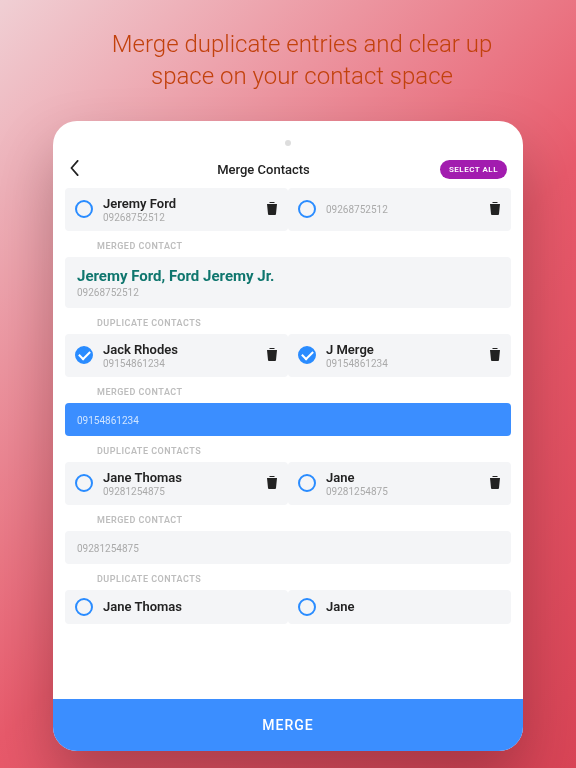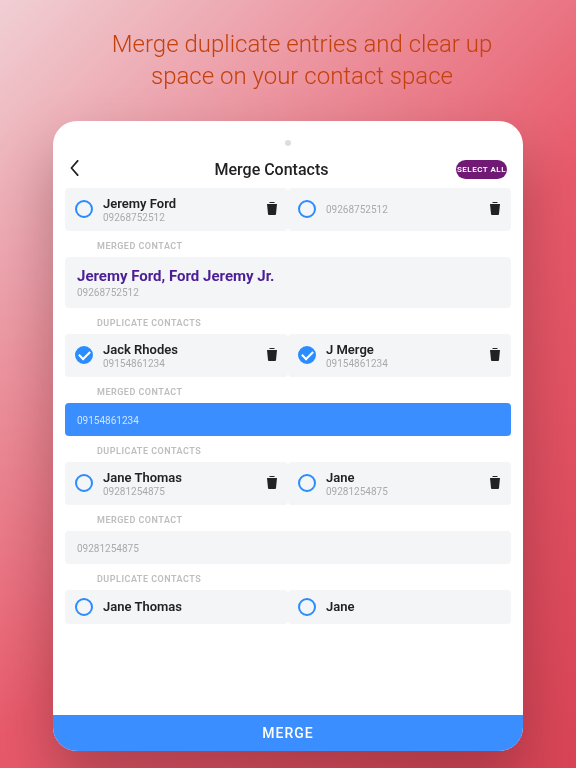--- a/index.html
+++ b/index.html
@@ -4,45 +4,45 @@
   <style>
     * { margin:0; padding:0; box-sizing:border-box; font-family: -apple-system, BlinkMacSystemFont, "Segoe UI", Roboto, Helvetica, Arial, sans-serif; }
     body { width:576px; height:768px; background:linear-gradient(135deg, #f0cfd4 0%, #e85a6b 55%, #d94456 100%); overflow:hidden; }
     .headline { text-align:center; color:#c2410c; font-size:24px; font-weight:300; line-height:1.35; margin-top:28px;margin-left:28px; }
     .device { position:relative; width:470px; height:630px; margin:28px auto 0 auto; background:#fff; border-radius:24px; box-shadow:0 30px 60px rgba(0,0,0,.25); overflow:hidden; }
     .homebar { text-align:center; padding-top:10px; }
     .homebar span { display:inline-block; width:6px; height:6px; border-radius:50%; background:#ddd; }
     .navbar { display:flex; align-items:center; justify-content:space-between; padding:10px 16px 8px 16px; }
     .back { font-size:16px; color:#222; width:18px; }
     .back svg { width:12px; height:16px; }
-    .title { font-size:16px; font-weight:500; color:#222; }
-    .selectall { background:#701a75; color:#fff; font-size:8px; font-weight:600; letter-spacing:.5px; padding:5px 1px; border-radius:12px; border:none; }
+    .title { font-size:13px; font-weight:500; color:#222; }
+    .selectall { background:#a21caf; color:#fff; font-size:8px; font-weight:600; letter-spacing:.5px; padding:5px 9px; border-radius:12px; border:none; }
     .scroll { padding:0 12px; }
 
     .legend { font-size:9px; font-weight:600; color:#bdbdbd; letter-spacing:.5px; margin:10px 4px 6px 4px;padding-left:28px; }
 
     .dup-row { display:flex; }
     .card { flex:1; display:flex; align-items:center; background:#f4f5f7; border-radius:4px; padding:8px 10px; position:relative; }
     .circle { width:18px; height:18px; border-radius:50%; border:2px solid #2a8cff; margin-right:10px; flex:none; display:flex; align-items:center; justify-content:center; }
     .circle.checked { background:#2a8cff; border-color:#2a8cff; }
     .circle.checked::after { content:""; width:5px; height:9px; border:solid #fff; border-width:0 2px 2px 0; transform:rotate(45deg) translate(-1px,-1px); }
     .info { flex:1; min-width:0; }
     .nm { font-size:13px; font-weight:600; color:#222; }
     .ph { font-size:10px; color:#aaa; margin-top:1px; }
     .trash { flex:none; margin-left:6px; }
     .trash svg { width:12px; height:14px; fill:#222; }
 
     .merged { background:#f4f5f7; border-radius:4px; padding:10px 12px; }
     .merged.sel { background:#3b8eff; }
-    .merged .mnm { font-size:15px; font-weight:700; color:#4c1d95; }
+    .merged .mnm { font-size:15px; font-weight:700; color:#0f766e; }
     .merged .mph { font-size:10px; color:#aaa; margin-top:2px; }
     .merged.sel .mnm { color:#fff; }
     .merged.sel .mph { color:#cfe4ff; }
 
-    .mergebtn { position:absolute; left:0; right:0; bottom:0; height:36px; background:#3b8eff; color:#fff; border:none; font-size:14px; font-weight:500; letter-spacing:1px; }
+    .mergebtn { position:absolute; left:0; right:0; bottom:0; height:52px; background:#3b8eff; color:#fff; border:none; font-size:14px; font-weight:500; letter-spacing:1px; }
   </style>
 </head>
 <body>
 
 <div class="headline">
   <span>Merge duplicate entries and clear up</span><br>
   <span>space on your contact space</span>
 </div>
 
 <div class="device">

